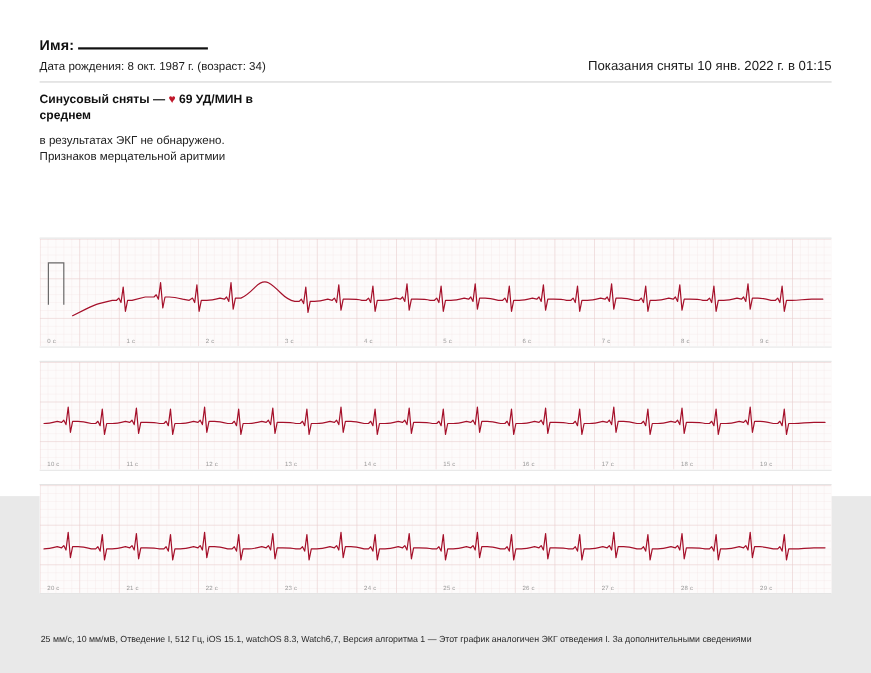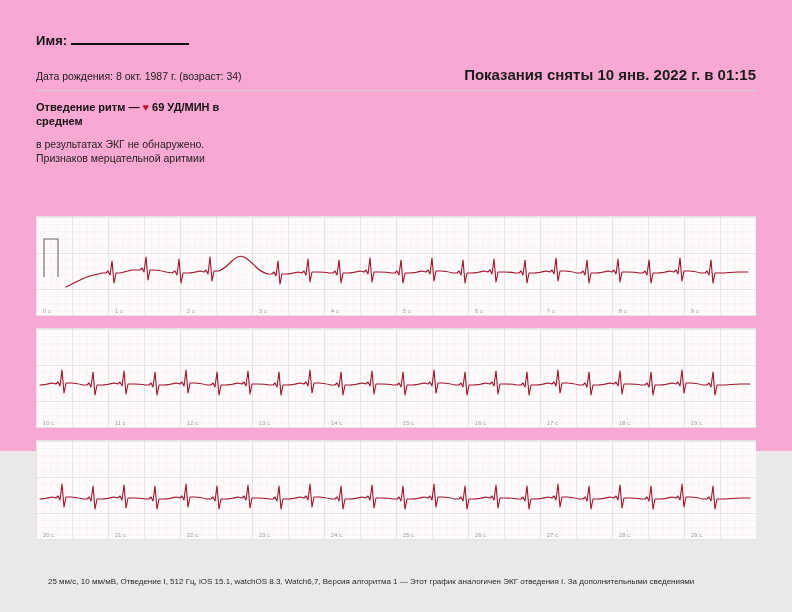--- a/index.html
+++ b/index.html
@@ -10,21 +10,21 @@
   body {
     width: 792px;
     height: 612px;
     font-family: "Liberation Sans", sans-serif;
     overflow: hidden;
   }
   .page {
     position: relative;
     width: 792px;
     height: 451px;
-    background: #f9a8d4;
+    background: #ffffff;
     box-sizing: border-box;
   }
   .content {
     position: absolute;
     left: 36px;
     top: 30px;
     right: 36px;
     bottom: 26px;
   }
 
@@ -42,25 +42,25 @@
     display: inline-block;
     width: 118px;
     border-bottom: 2px solid #111;
     height: 13px;
     margin-left: 4px;
   }
   .meta-row {
     display: flex;
     justify-content: space-between;
     align-items: baseline;
-    margin-top: 18px;
+    margin-top: 5px;
     font-size: 10.5px;
     color: #1b1b1b;
   }
-  .meta-right { font-size: 15px; color: #1b1b1b; font-weight: bold; }
+  .meta-right { font-size: 12px; color: #1b1b1b; }
 
   .rule {
     margin-top: 7px;
     border-top: 1px solid #d2d2d2;
   }
 
   
   .summary {
     margin-top: 9px;
   }
@@ -113,21 +113,21 @@
     bottom: 0;
     font-size: 5.5px;
     color: #9a9a9a;
     transform: translateX(1px);
     letter-spacing: 0.2px;
   }
 
   
   .footer {
     position: absolute;
-    left: 12px;
+    left: 1px;
     right: 0;
     top: 546px;
     font-size: 8px;
     color: #2a2a2a;
     line-height: 12px;
     max-width: 712px;
   }
 </style>
 </head>
 <body>
@@ -142,21 +142,21 @@
 
     <div class="meta-row">
       <span>Дата рождения: 8 окт. 1987 г. (возраст: 34)</span>
       <span class="meta-right">Показания сняты 10 янв. 2022 г. в 01:15</span>
     </div>
 
     <div class="rule"></div>
 
     <div class="summary">
       <div class="rhythm-line">
-        <span>Отведение ритм — </span><span class="heart">♥</span> <span>69 УД/МИН в среднем</span>
+        <span>Синусовый сняты — </span><span class="heart">♥</span> <span>69 УД/МИН в среднем</span>
       </div>
       <div class="desc">
         <div>в результатах ЭКГ не обнаружено.</div>
         <div>Признаков мерцательной аритмии</div>
       </div>
     </div>
 
     <div class="strips">
 
       <div class="strip">

